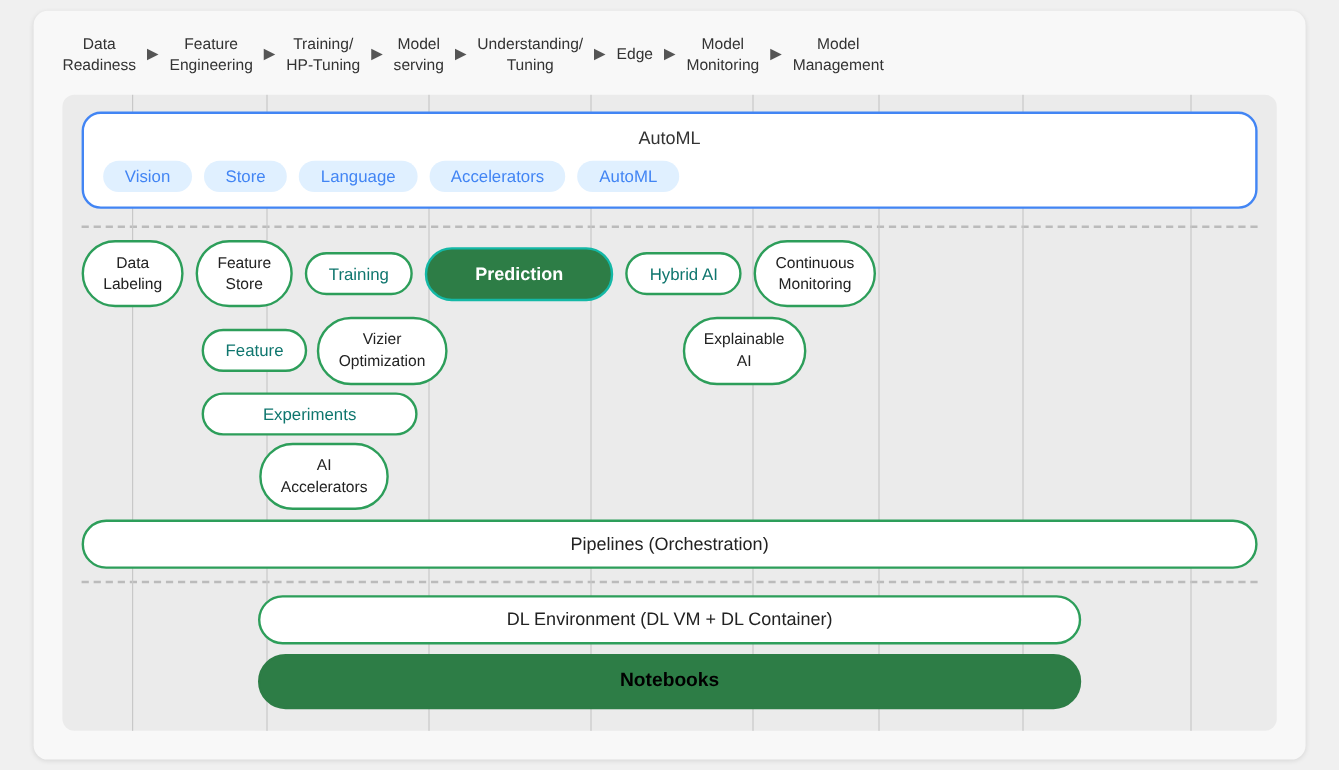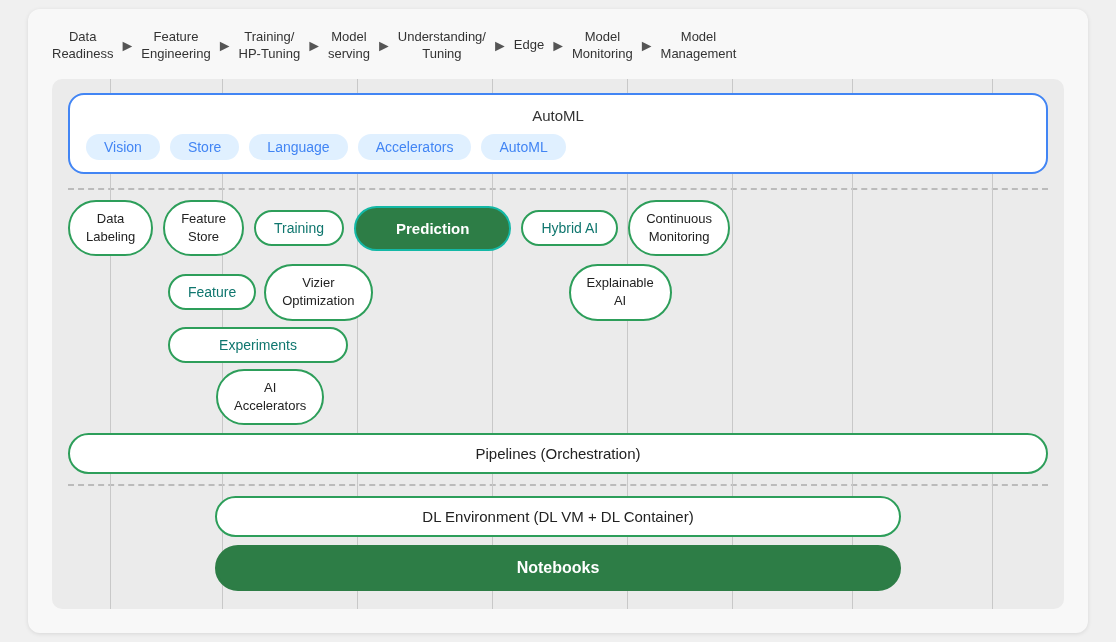--- a/index.html
+++ b/index.html
@@ -165,21 +165,21 @@
       margin: 0 auto 8px;
       display: block;
     }
     .pill-wide-dark {
       background: #2d7d46;
       border: 2px solid #2d7d46;
       border-radius: 50px;
       padding: 12px 0;
       font-size: 16px;
       font-weight: bold;
-      color: #ffffff;
+      color: #000000;
       text-align: center;
       width: 70%;
       margin: 0 auto;
       display: block;
     }
 
     
     .pill-multi {
       border: 2px solid #2d9e5a;
       border-radius: 50px;

